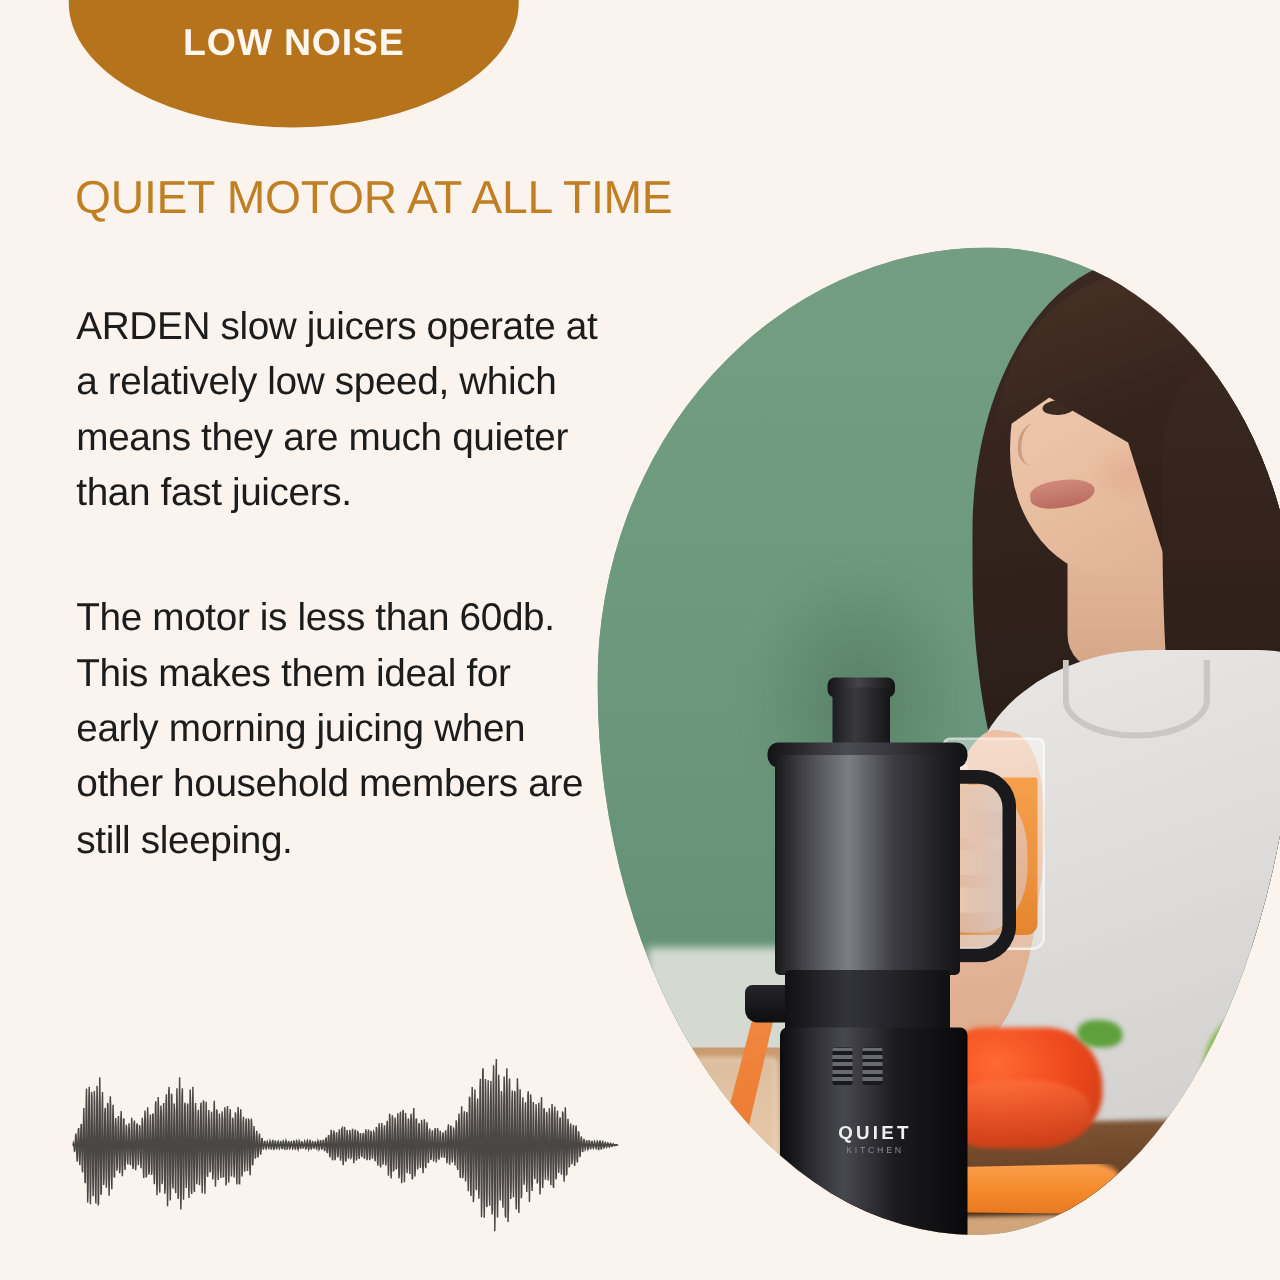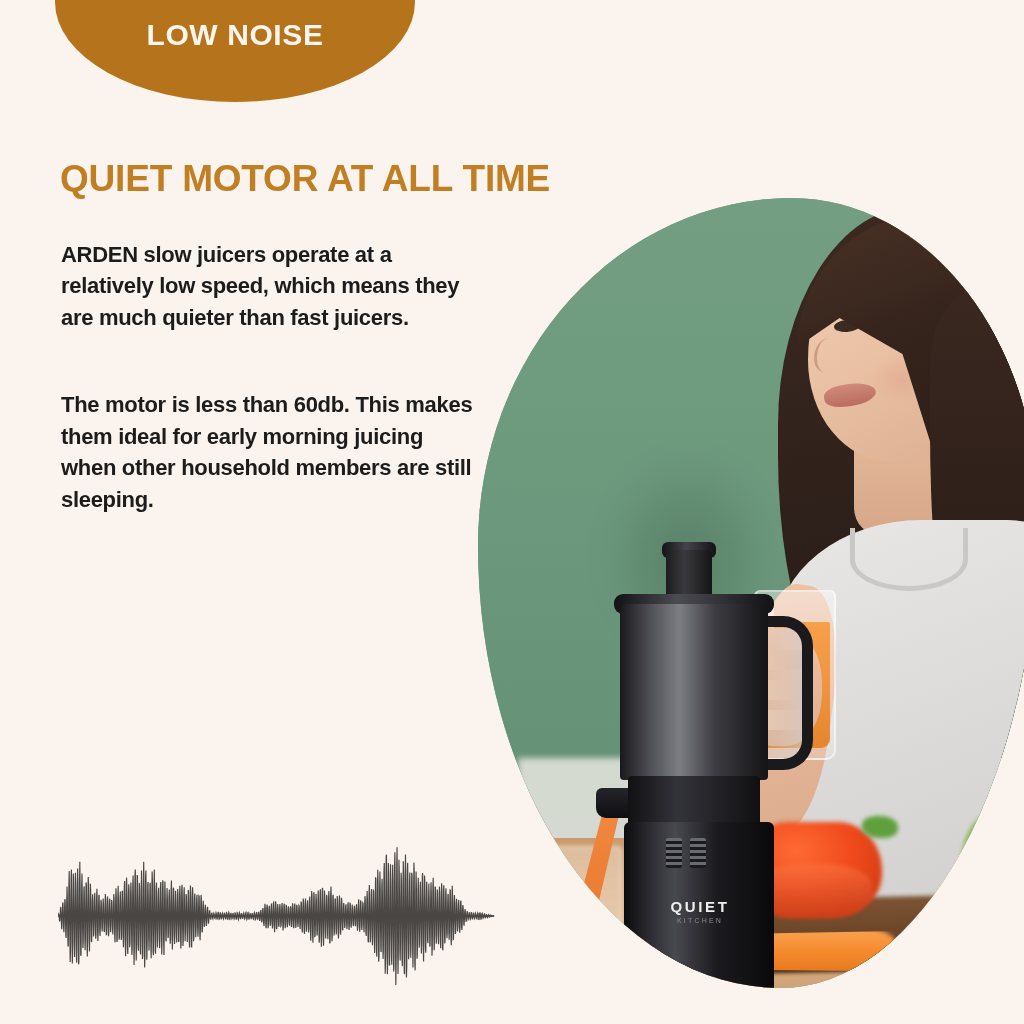--- a/index.html
+++ b/index.html
@@ -38,40 +38,39 @@
     font-weight: bold;
     letter-spacing: 0.6px;
     line-height: 1;
     margin-top: 20px;
   }
 
   
   #heading {
     position: absolute;
     left: 60px;
-    top: 160px;
+    top: 139px;
     color: #c07f22;
     font-size: 37px;
-    font-weight: bold;
+    font-weight: normal;
     letter-spacing: -0.2px;
     line-height: 1.05;
     white-space: nowrap;
   }
 
   
   #body-copy {
     position: absolute;
     left: 61px;
     top: 239px;
     width: 420px;
     color: #1c1c1c;
-    font-size: 22px;
+    font-size: 31px;
     line-height: 1.43;
     letter-spacing: -0.3px;
-    font-weight: bold;
   }
   #body-copy p { margin: 0; }
   #body-copy p.gap { margin-top: 56px; }
 
   
   #waveform {
     position: absolute;
     left: 58px;
     top: 832px;
     width: 440px;

